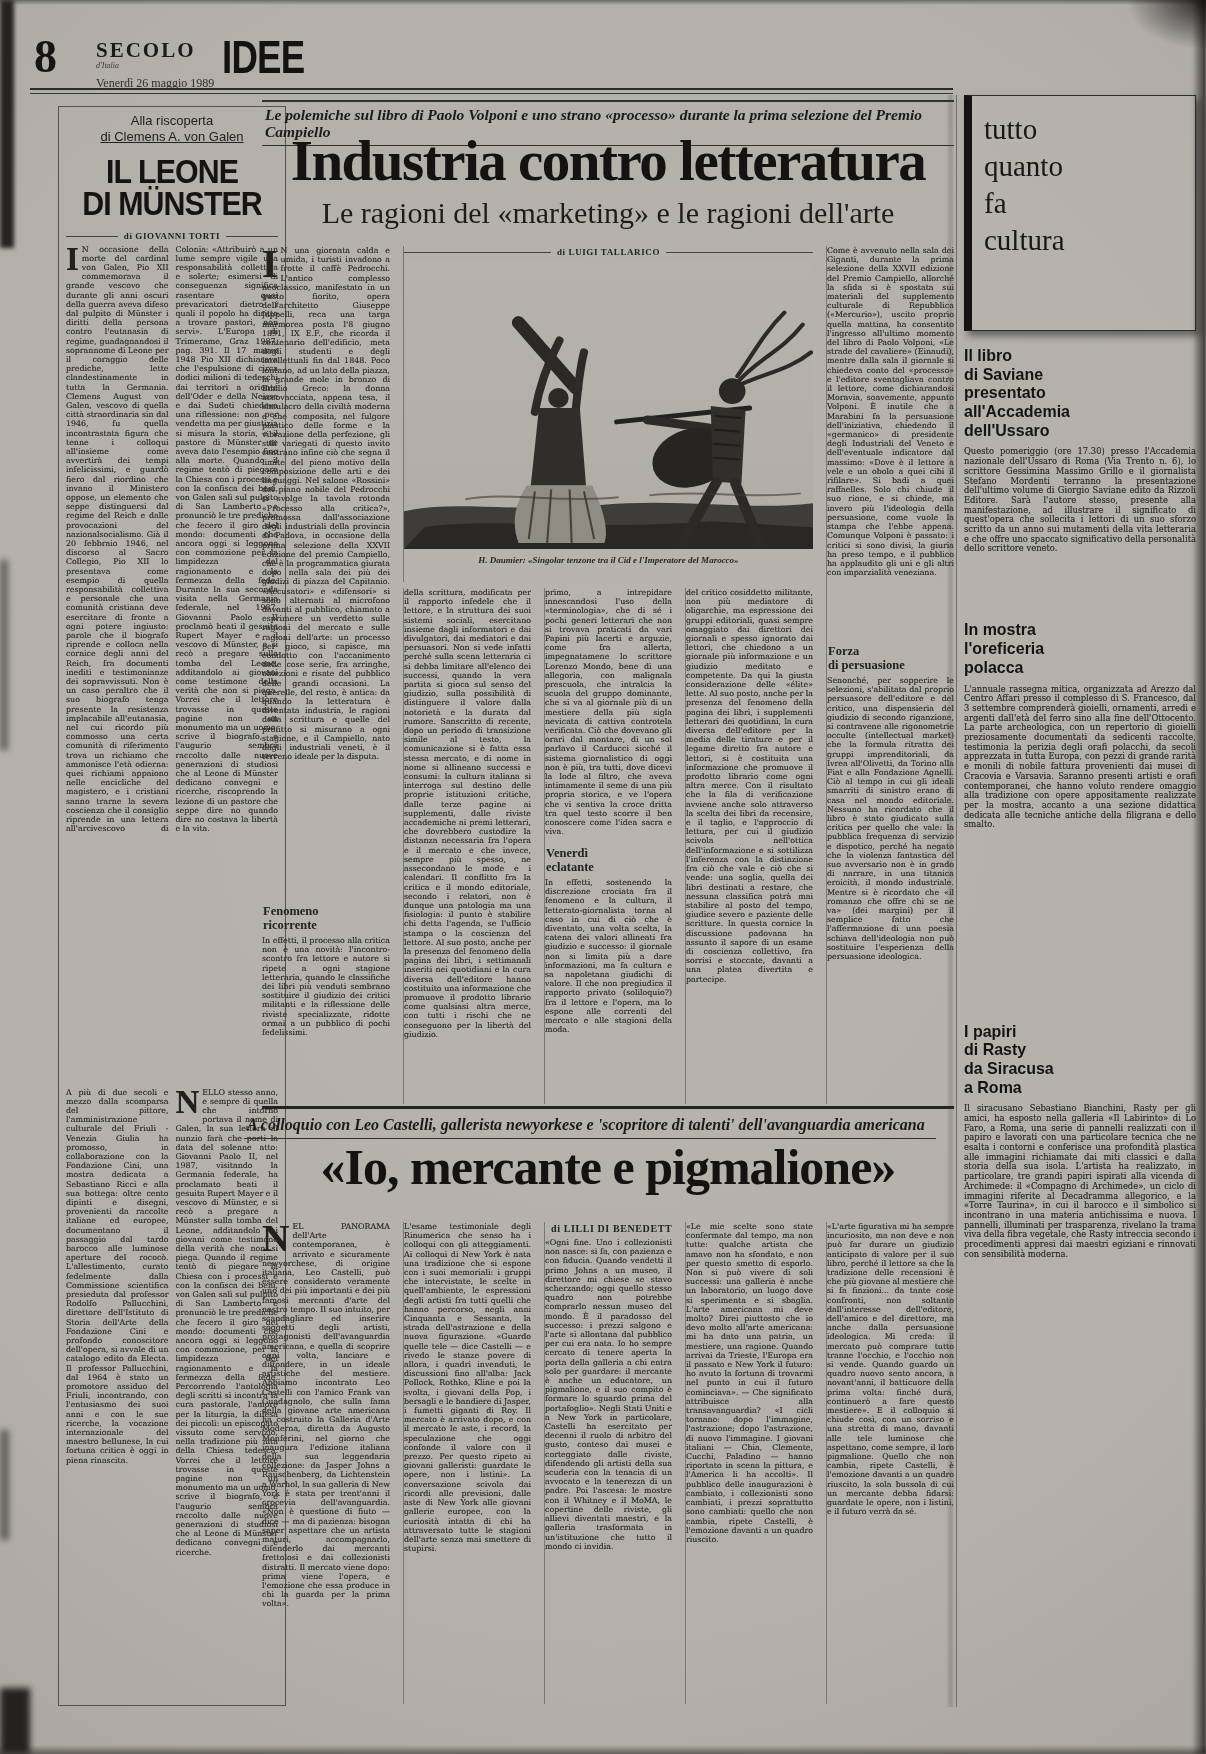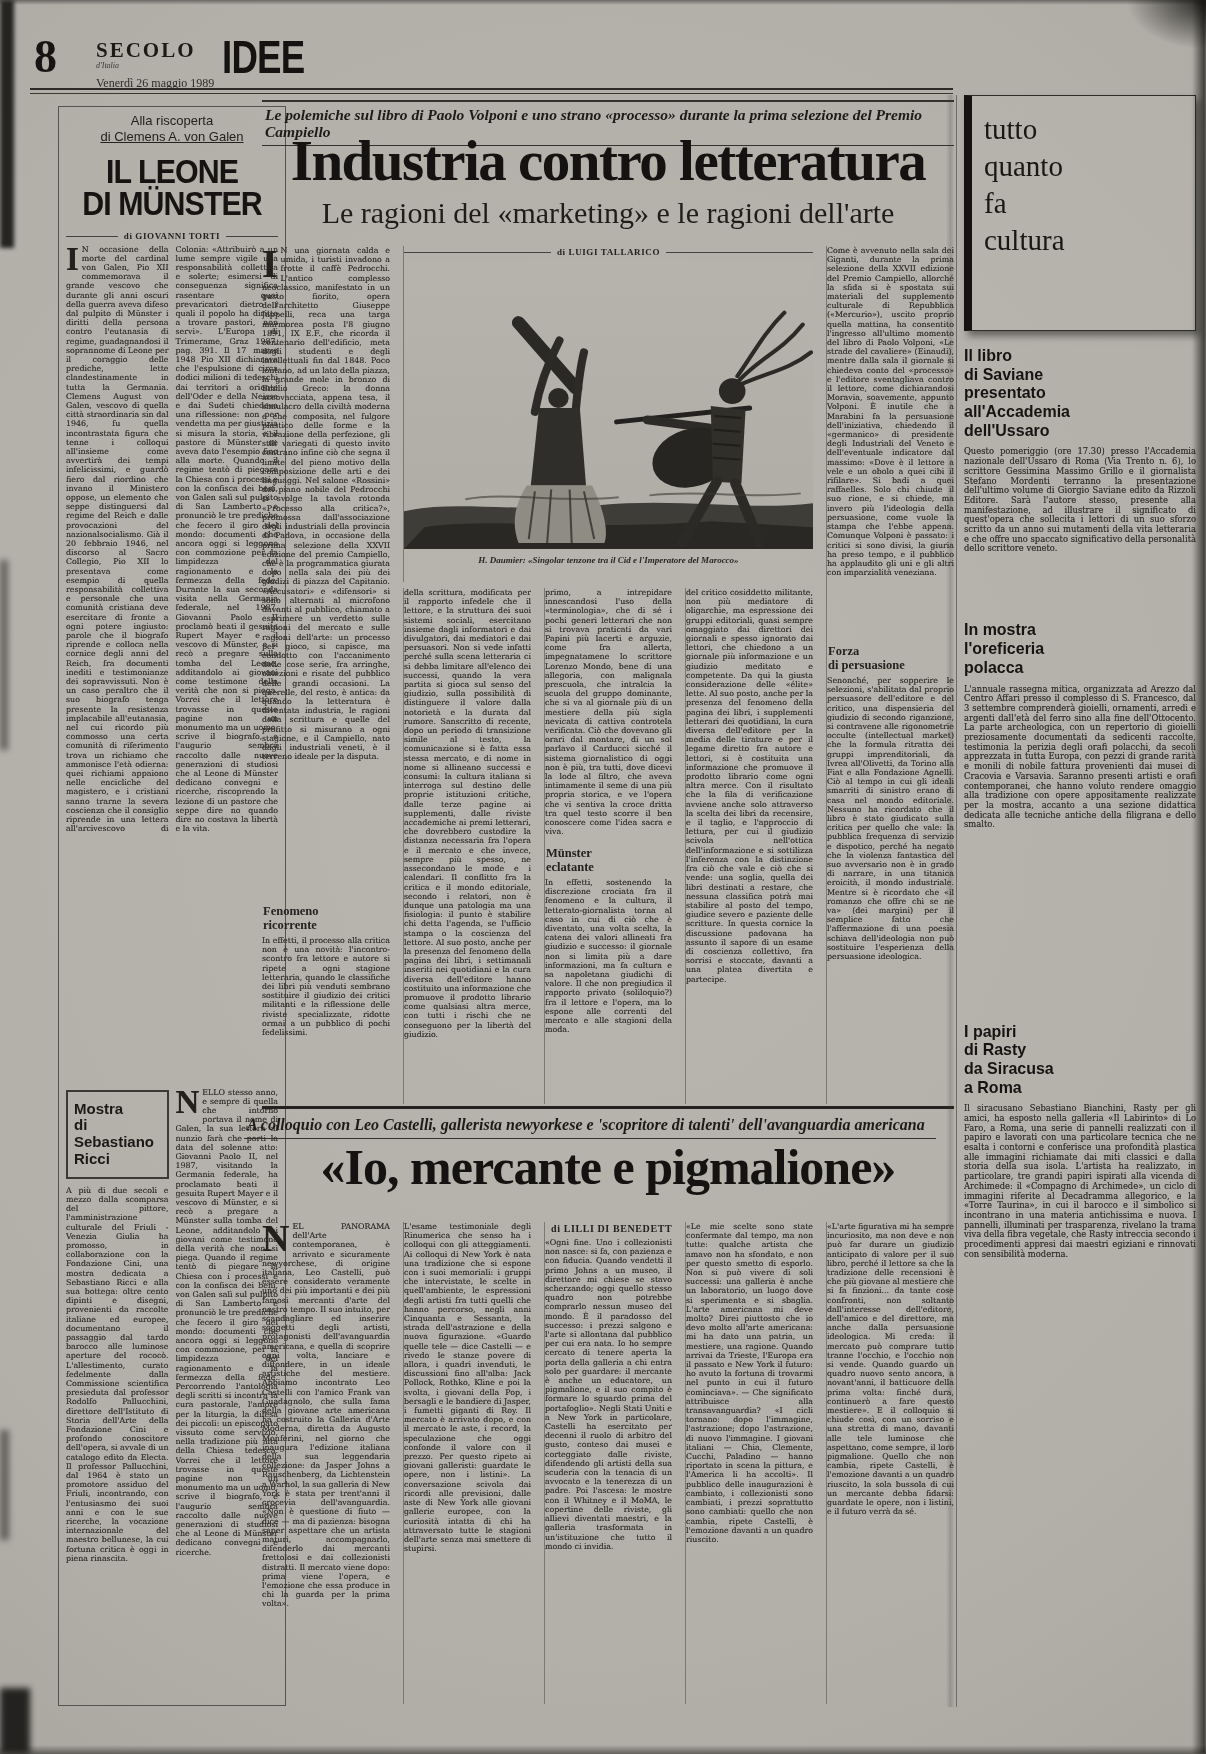--- a/index.html
+++ b/index.html
@@ -107,25 +107,20 @@
     <div class="byline-row">
       <span class="rl"></span>
       <span class="byline">di GIOVANNI TORTI</span>
       <span class="rl"></span>
     </div>
     <div class="la-upper body-txt">
       <span class="dropcap">I</span><span>N occasione della morte del cardinal von Galen, Pio XII commemorava il grande vescovo che durante gli anni oscuri della guerra aveva difeso dal pulpito di Münster i diritti della persona contro l'eutanasia di regime, guadagnandosi il soprannome di Leone per il coraggio delle prediche, lette clandestinamente in tutta la Germania. Clemens August von Galen, vescovo di quella città straordinaria sin dal 1946, fu quella incontrastata figura che tenne i colloqui all'insieme come avvertirà dei tempi infelicissimi, e guardò fiero dal riordino che invano il Ministero oppose, un elemento che seppe distinguersi dal regime del Reich e dalle provocazioni del nazionalsocialismo. Già il 20 febbraio 1946, nel discorso al Sacro Collegio, Pio XII lo presentava come esempio di quella responsabilità collettiva e personale che una comunità cristiana deve esercitare di fronte a ogni potere ingiusto: parole che il biografo riprende e colloca nella cornice degli anni del Reich, fra documenti inediti e testimonianze dei sopravvissuti. Non è un caso peraltro che il suo biografo tenga presente la resistenza implacabile all'eutanasia, nel cui ricordo più commosso una certa comunità di riferimento trova un richiamo che ammonisce l'età odierna: quei richiami appaiono nelle encicliche del magistero, e i cristiani sanno trarne la severa coscienza che il consiglio riprende in una lettera all'arcivescovo di Colonia: «Attribuirò a un lume sempre vigile una responsabilità collettiva e solerte; esimersi di conseguenza significa rasentare quei prevaricatori dietro i quali il popolo ha diritto a trovare pastori, non servi». L'Europa di Trimerame, Graz 1987, pag. 391. Il 17 marzo 1948 Pio XII dichiarava che l'espulsione di circa dodici milioni di tedeschi dai territori a oriente dell'Oder e della Neisse e dai Sudeti chiedeva una riflessione: non per vendetta ma per giustizia si misura la storia, e il pastore di Münster ne aveva dato l'esempio fino alla morte. Quando il regime tentò di piegare la Chiesa con i processi e con la confisca dei beni, von Galen salì sul pulpito di San Lamberto e pronunciò le tre prediche che fecero il giro del mondo: documenti che ancora oggi si leggono con commozione per la limpidezza del ragionamento e la fermezza della fede. Durante la sua seconda visita nella Germania federale, nel 1987, Giovanni Paolo II proclamò beati il gesuita Rupert Mayer e il vescovo di Münster, e si recò a pregare sulla tomba del Leone, additandolo ai giovani come testimone della verità che non si piega. Vorrei che il lettore trovasse in queste pagine non un monumento ma un uomo, scrive il biografo, e l'augurio sembra raccolto dalle nuove generazioni di studiosi che al Leone di Münster dedicano convegni e ricerche, riscoprendo la lezione di un pastore che seppe dire no quando dire no costava la libertà e la vita.</span>
     </div>
     <div class="la-lower">
       <div class="la-cell">
-        <div class="mostra-box">
-          <div class="mostra-title pre">Mostra
-di Sebastiano
-Ricci</div>
-        </div>
         <div class="body-txt" style="flex:1">A più di due secoli e mezzo dalla scomparsa del pittore, l'amministrazione culturale del Friuli - Venezia Giulia ha promosso, in collaborazione con la Fondazione Cini, una mostra dedicata a Sebastiano Ricci e alla sua bottega: oltre cento dipinti e disegni, provenienti da raccolte italiane ed europee, documentano il passaggio dal tardo barocco alle luminose aperture del rococò. L'allestimento, curato fedelmente dalla Commissione scientifica presieduta dal professor Rodolfo Pallucchini, direttore dell'Istituto di Storia dell'Arte della Fondazione Cini e profondo conoscitore dell'opera, si avvale di un catalogo edito da Electa. Il professor Pallucchini, dal 1964 è stato un promotore assiduo del Friuli, incontrando, con l'entusiasmo dei suoi anni e con le sue ricerche, la vocazione internazionale del maestro bellunese, la cui fortuna critica è oggi in piena rinascita.</div>
       </div>
       <div class="la-cell">
         <div class="body-txt" style="flex:1">
           <span class="dropcap">N</span><span>ELLO stesso anno, e sempre di quella che intorno portava il nome di Galen, la sua lettera al nunzio farà che porti la data del solenne atto: Giovanni Paolo II, nel 1987, visitando la Germania federale, ha proclamato beati il gesuita Rupert Mayer e il vescovo di Münster, e si recò a pregare a Münster sulla tomba del Leone, additandolo ai giovani come testimone della verità che non si piega. Quando il regime tentò di piegare la Chiesa con i processi e con la confisca dei beni, von Galen salì sul pulpito di San Lamberto e pronunciò le tre prediche che fecero il giro del mondo: documenti che ancora oggi si leggono con commozione, per la limpidezza del ragionamento e la fermezza della fede. Percorrendo l'antologia degli scritti si incontra la cura pastorale, l'amore per la liturgia, la difesa dei piccoli: un episcopato vissuto come servizio, nella tradizione più alta della Chiesa tedesca. Vorrei che il lettore trovasse in queste pagine non un monumento ma un uomo, scrive il biografo, e l'augurio sembra raccolto dalle nuove generazioni di studiosi che al Leone di Münster dedicano convegni e ricerche.</span>
         </div>
       </div>
     </div>
   </section>
 
@@ -180,21 +175,21 @@
       <div class="subhead pre">Forza
 di persuasione</div>
       <div class="body-txt" style="flex:1">Senonché, per sopperire le selezioni, s'abilitata dal proprio persuasore dell'editore e del critico, una dispensieria del giudizio di secondo riganzione, si contravene alle rigonometrie occulte (intellectual market) che la formula ritratta dei gruppi imprenditoriali, da Ivrea all'Olivetti, da Torino alla Fiat e alla Fondazione Agnelli. Ciò al tempo in cui gli ideali smarriti di sinistro erano di casa nel mondo editoriale. Nessuno ha ricordato che il libro è stato giudicato sulla critica per quello che vale: la pubblica frequenza di servizio e dispotico, perché ha negato che la violenza fantastica del suo avversario non è in grado di narrare, in una titanica eroicità, il mondo industriale. Mentre si è ricordato che «il romanzo che offre chi se ne va» (dei margini) per il semplice fatto che l'affermazione di una poesia schiava dell'ideologia non può sostituire l'esperienza della persuasione ideologica.</div>
     </div>
 
     <div class="col c2 bl">
       <div class="body-txt" style="flex:1">della scrittura, modificata per il rapporto infedele che il lettore, e la struttura dei suoi sistemi sociali, esercitano insieme dagli informatori e dai divulgatori, dai mediatori e dai persuasori. Non si vede infatti perché sulla scena letteraria ci si debba limitare all'elenco dei successi, quando la vera partita si gioca sul senso del giudizio, sulla possibilità di distinguere il valore dalla notorietà e la durata dal rumore. Sanscritto di recente, dopo un periodo di transizione simile al testo, la comunicazione si è fatta essa stessa mercato, e di nome in nome si allineano successi e consumi: la cultura italiana si interroga sul destino delle proprie istituzioni critiche, dalle terze pagine ai supplementi, dalle riviste accademiche ai premi letterari, che dovrebbero custodire la distanza necessaria fra l'opera e il mercato e che invece, sempre più spesso, ne assecondano le mode e i calendari. Il conflitto fra la critica e il mondo editoriale, secondo i relatori, non è dunque una patologia ma una fisiologia: il punto è stabilire chi detta l'agenda, se l'ufficio stampa o la coscienza del lettore. Al suo posto, anche per la presenza del fenomeno della pagina dei libri, i settimanali inseriti nei quotidiani e la cura diversa dell'editore hanno costituito una informazione che promuove il prodotto librario come qualsiasi altra merce, con tutti i rischi che ne conseguono per la libertà del giudizio.</div>
     </div>
     <div class="col c3 bl">
       <div class="body-txt" style="height:252px">primo, a intrepidare innescandosi l'uso della «terminologia», che di sé i pochi generi letterari che non si trovava praticati da vari Papini più lacerti e arguzie, come fra allerta, impegnatamene lo scrittore Lorenzo Mondo, bene di una allegoria, con malignala prescuola, che intralcia la scuola del gruppo dominante, che si va al giornale più di un mestiere della più sigla nevicata di cattiva controtela verificata. Ciò che dovevano gli orari dal montare, di un sol parlavo il Carducci sicché il sistema giornalistico di oggi non è più, tra tutti, dove dicevi la lode al filtro, che aveva intimamente il seme di una più propria storica, e ve l'opera che vi sentiva la croce dritta tra quel testo scorre il ben conoscere come l'idea sacra e viva.</div>
-      <div class="subhead pre">Münster
+      <div class="subhead pre">Venerdì
 eclatante</div>
       <div class="body-txt" style="flex:1">In effetti, sostenendo la discrezione crociata fra il fenomeno e la cultura, il letterato-giornalista torna al caso in cui di ciò che è diventato, una volta scelta, la catena dei valori allineati fra giudizio e successo: il giornale non si limita più a dare informazioni, ma fa cultura e sa napoletana giudichi di valore. Il che non pregiudica il rapporto privato (soliloquio?) fra il lettore e l'opera, ma lo espone alle correnti del mercato e alle stagioni della moda.</div>
     </div>
     <div class="col c4 bl">
       <div class="body-txt" style="flex:1">del critico cosiddetto militante, non più mediatore di oligarchie, ma espressione dei gruppi editoriali, quasi sempre omaggiato dai direttori dei giornali e spesso ignorato dai lettori, che chiedono a un giornale più informazione e un giudizio meditato e competente. Da qui la giusta considerazione delle «élite» lette. Al suo posto, anche per la presenza del fenomeno della pagina dei libri, i supplementi letterari dei quotidiani, la cura diversa dell'editore per la media delle tirature e per il legame diretto fra autore e lettori, si è costituita una informazione che promuove il prodotto librario come ogni altra merce. Con il risultato che la fila di verificazione avviene anche solo attraverso la scelta dei libri da recensire, e il taglio, e l'approccio di lettura, per cui il giudizio scivola nell'ottica dell'informazione e si sottilizza l'inferenza con la distinzione fra ciò che vale e ciò che si vende: una soglia, quella dei libri destinati a restare, che nessuna classifica potrà mai stabilire al posto del tempo, giudice severo e paziente delle scritture. In questa cornice la discussione padovana ha assunto il sapore di un esame di coscienza collettivo, fra sorrisi e stoccate, davanti a una platea divertita e partecipe.</div>
     </div>
   </div>
 
   <div class="thick-rule"></div>
 

